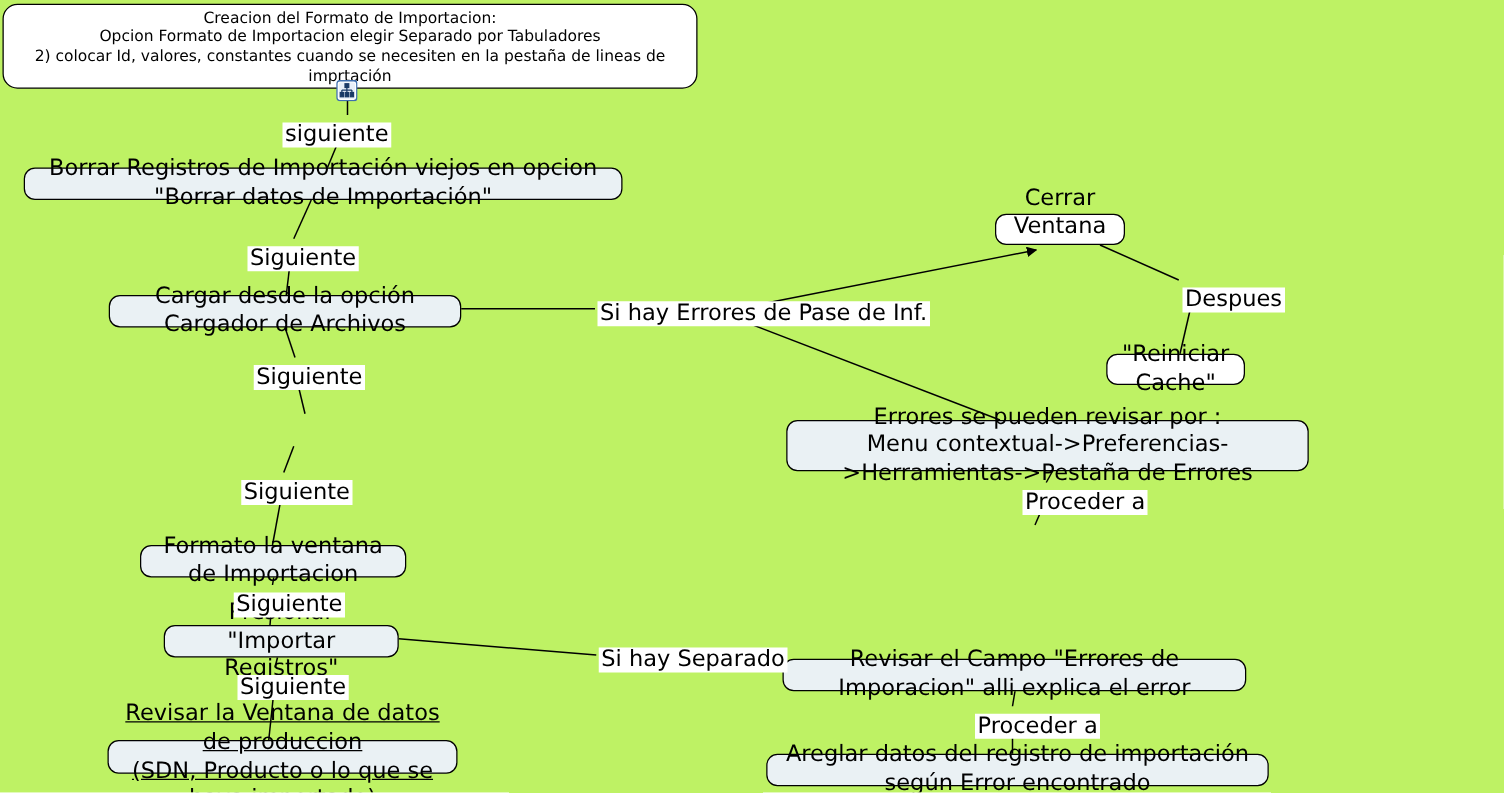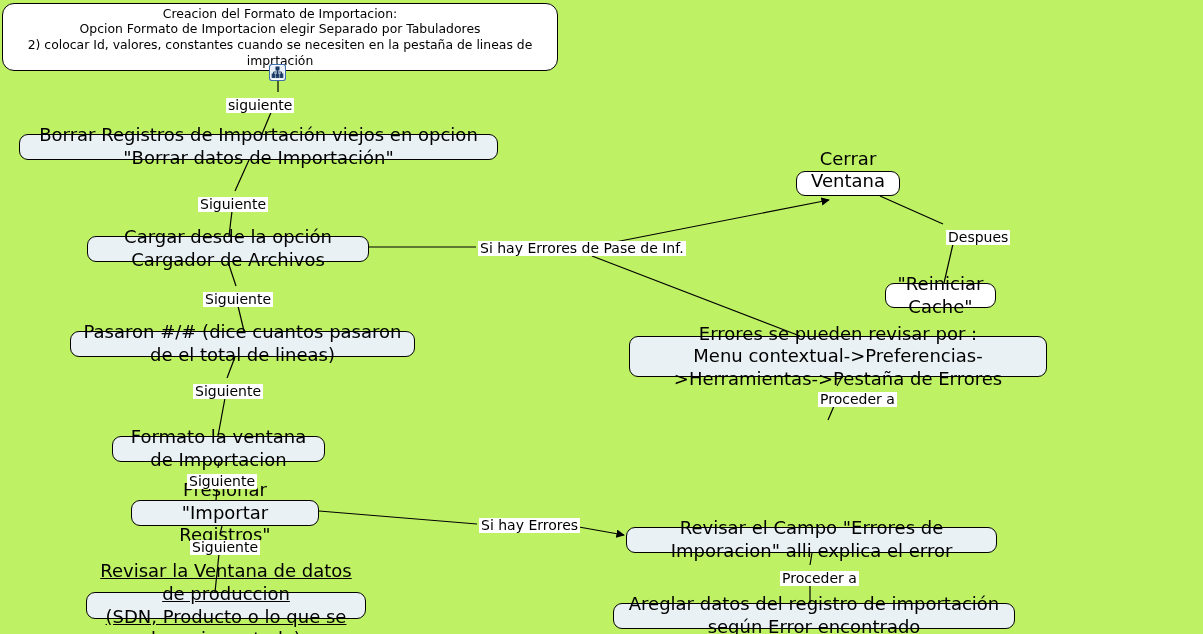--- a/index.html
+++ b/index.html
@@ -47,21 +47,21 @@
   .node.white {
     background: #ffffff;
   }
   .node.root {
     border-radius: 12px;
     font-size: 12.4px;
     padding: 4px 10px;
   }
   .link-label {
     position: absolute;
-    font-size: 14px;
+    font-size: 18px;
     color: #000000;
     background: #ffffff;
     white-space: nowrap;
     z-index: 4;
     padding: 0 2px;
     line-height: 1.1;
   }
   .tree-icon {
     position: absolute;
     width: 17px;
@@ -128,23 +128,20 @@
   </div>
 
   <div class="node" style="left:19px; top:134px; width:479px; height:26px;">
     <span>Borrar Registros de Importación viejos en opcion "Borrar datos de Importación"</span>
   </div>
 
   <div class="node" style="left:87px; top:236px; width:282px; height:26px;">
     <span>Cargar desde la opción Cargador de Archivos</span>
   </div>
 
-  <div class="node" style="left:70px; top:331px; width:345px; height:26px;">
-    <span>Pasaron #/# (dice cuantos pasaron de el total de lineas)</span>
-  </div>
 
   <div class="node" style="left:112px; top:436px; width:213px; height:26px;">
     <span>Formato la ventana de Importacion</span>
   </div>
 
   <div class="node" style="left:131px; top:500px; width:188px; height:26px;">
     <span>Presionar "Importar Registros"</span>
   </div>
 
   <div class="node" style="left:86px; top:592px; width:280px; height:27px;text-decoration:underline;">
@@ -176,21 +173,21 @@
 
   <div class="link-label" style="left:226px; top:98px;">siguiente</div>
   <div class="link-label" style="left:198px; top:197px;">Siguiente</div>
   <div class="link-label" style="left:203px; top:292px;">Siguiente</div>
   <div class="link-label" style="left:193px; top:384px;">Siguiente</div>
   <div class="link-label" style="left:187px; top:474px;">Siguiente</div>
   <div class="link-label" style="left:190px; top:540px;">Siguiente</div>
   <div class="link-label" style="left:478px; top:241px;">Si hay  Errores de Pase de Inf.</div>
   <div class="link-label" style="left:946px; top:230px;">Despues</div>
   <div class="link-label" style="left:818px; top:392px;">Proceder a</div>
-  <div class="link-label" style="left:479px; top:518px;">Si hay Errores</div>
+  <div class="link-label" style="left:479px; top:518px;">Si hay Separado</div>
   <div class="link-label" style="left:780px; top:571px;">Proceder a</div>
 
   <div class="tree-icon" style="left:269px; top:64px;">
     <svg width="17" height="17" viewBox="0 0 17 17" xmlns="http://www.w3.org/2000/svg">
       <rect x="0.5" y="0.5" width="16" height="16" rx="2.5" ry="2.5" fill="#ffffff" stroke="#3f6fae" stroke-width="1.2"></rect>
       <rect x="2" y="2" width="13" height="13" rx="1.5" ry="1.5" fill="#e8eff8" stroke="none"></rect>
       <g stroke="#1a3a66" stroke-width="1" fill="#1a3a66">
         <rect x="7" y="3" width="3" height="3"></rect>
         <path d="M 8.5 6 L 8.5 8 M 4.5 8 L 12.5 8 M 4.5 8 L 4.5 10 M 8.5 8 L 8.5 10 M 12.5 8 L 12.5 10" fill="none"></path>
         <rect x="3.2" y="10" width="2.6" height="3.4"></rect>

